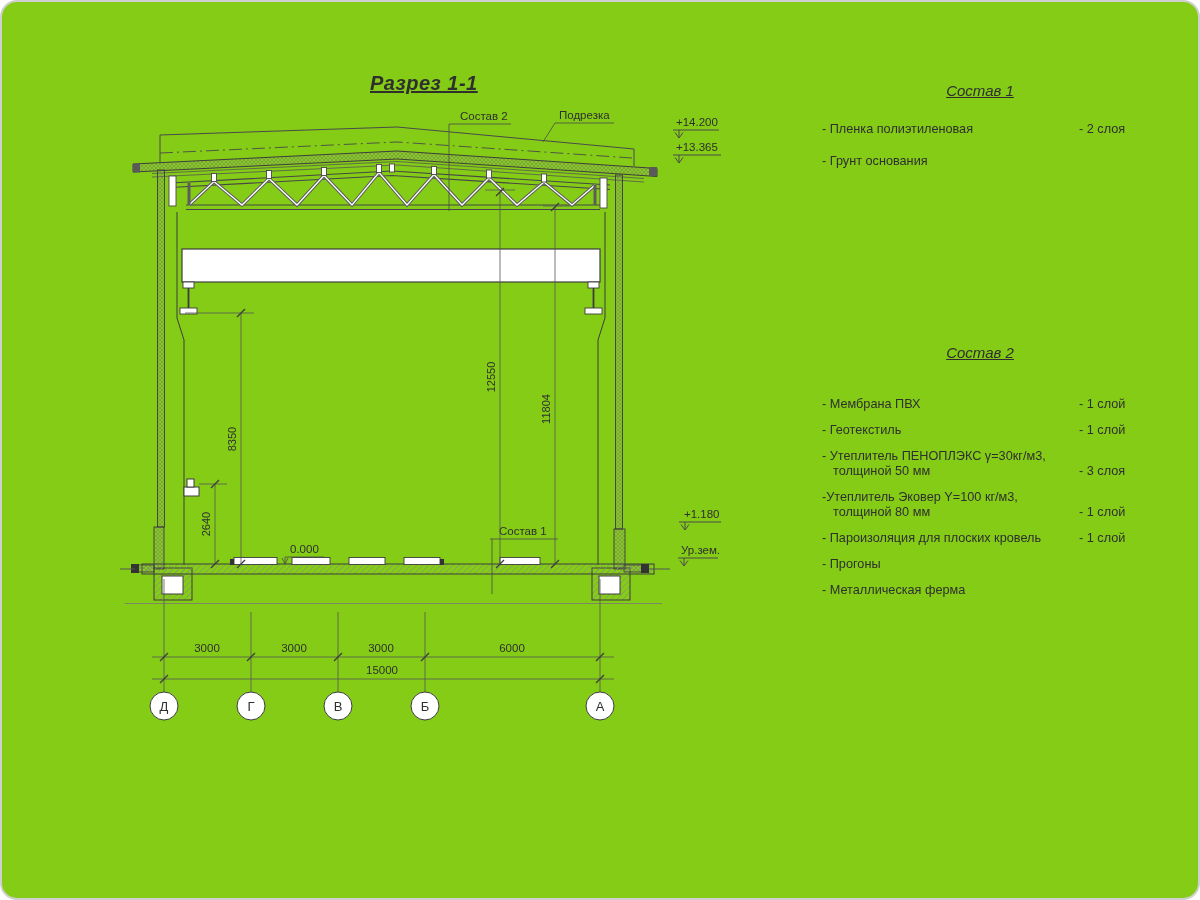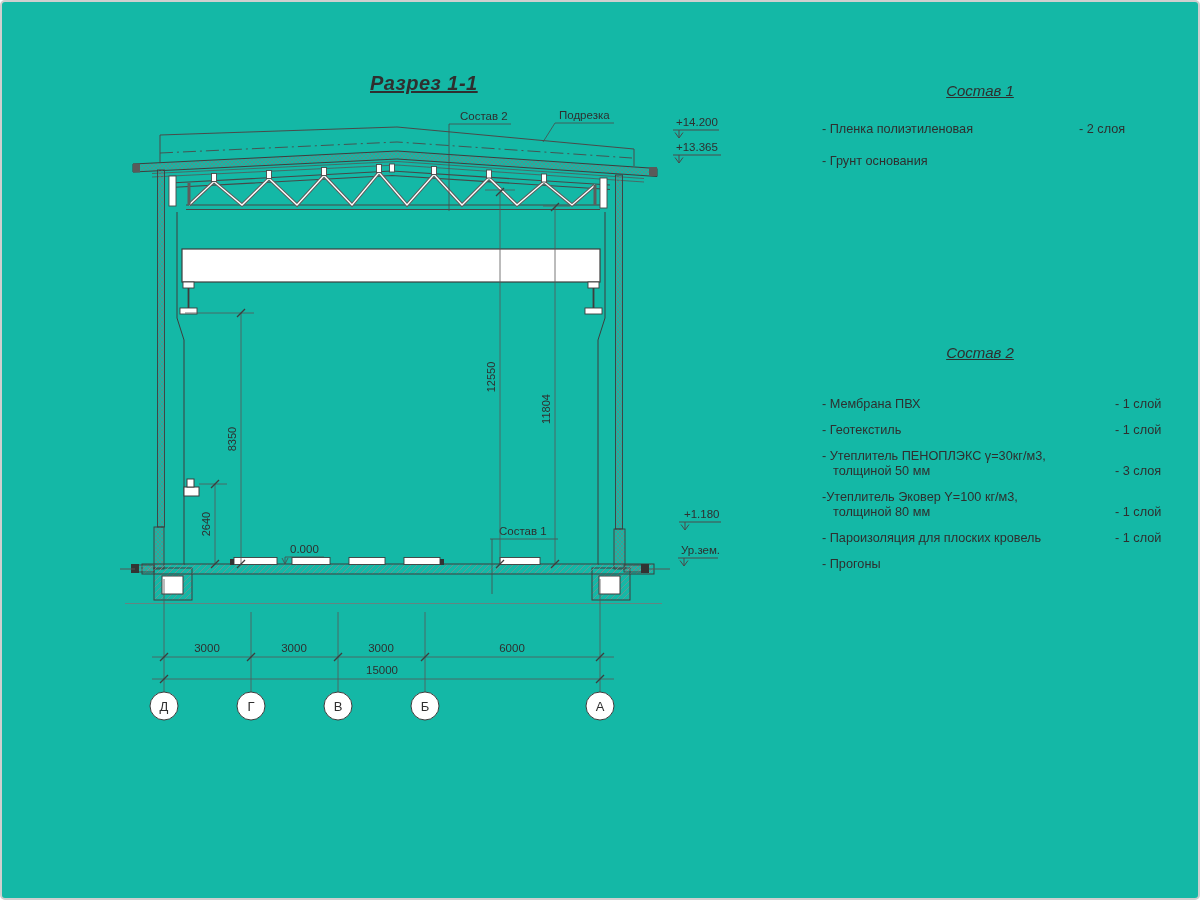--- a/index.html
+++ b/index.html
@@ -1,27 +1,27 @@
 <!DOCTYPE html>
 <html><head>
 <meta charset="utf-8">
 <style>
   html,body{margin:0;padding:0;background:#fff;}
-  #stage{position:relative;width:1196px;height:896px;background:#14b8a6;border:2px solid #cfcfcf;border-radius:5px;overflow:hidden;
+  #stage{position:relative;width:1196px;height:896px;background:#84cc16;border:2px solid #cfcfcf;border-radius:17px;overflow:hidden;
          font-family:"Liberation Sans", sans-serif;color:#2f2f2f;}
   #drawing{position:absolute;left:0;top:0;}
   #main-title{position:absolute;left:368px;top:70px;font-size:20px;font-style:italic;font-weight:bold;
               text-decoration:underline;letter-spacing:.5px;}
   .spec{position:absolute;width:316px;}
   #spec1{left:820px;top:80px;}
   #spec2{left:820px;top:342px;}
   .spec-title{text-align:center;font-size:15px;font-style:italic;text-decoration:underline;margin-bottom:22px;}
   #spec2 .spec-title{margin-bottom:36px;}
   .spec-row{display:flex;align-items:flex-end;margin-bottom:16px;font-size:12.7px;line-height:16px;}
-  #spec2 .spec-row{margin-bottom:11px;line-height:15px;gap:36px;}
+  #spec2 .spec-row{margin-bottom:11px;line-height:15px;}
   .spec-text{flex:0 0 246px;white-space:pre-line;text-indent:-11px;padding-left:11px;}
   .spec-value{flex:1;white-space:nowrap;}
   svg text{font-family:"Liberation Sans", sans-serif;fill:#2f2f2f;}
 </style>
 </head>
 <body>
 
 <div id="stage">
 
   <div id="main-title">Разрез 1-1</div>
@@ -258,15 +258,19 @@
       <div class="spec-value">- 1 слой</div>
     </div>
     <div class="spec-row">
       <div class="spec-text">- Пароизоляция для плоских кровель</div>
       <div class="spec-value">- 1 слой</div>
     </div>
     <div class="spec-row">
       <div class="spec-text">- Прогоны</div>
       <div class="spec-value"></div>
     </div>
+    <div class="spec-row">
+      <div class="spec-text">- Металлическая ферма</div>
+      <div class="spec-value"></div>
+    </div>
   </div>
 
 </div>
 
 </body></html>

